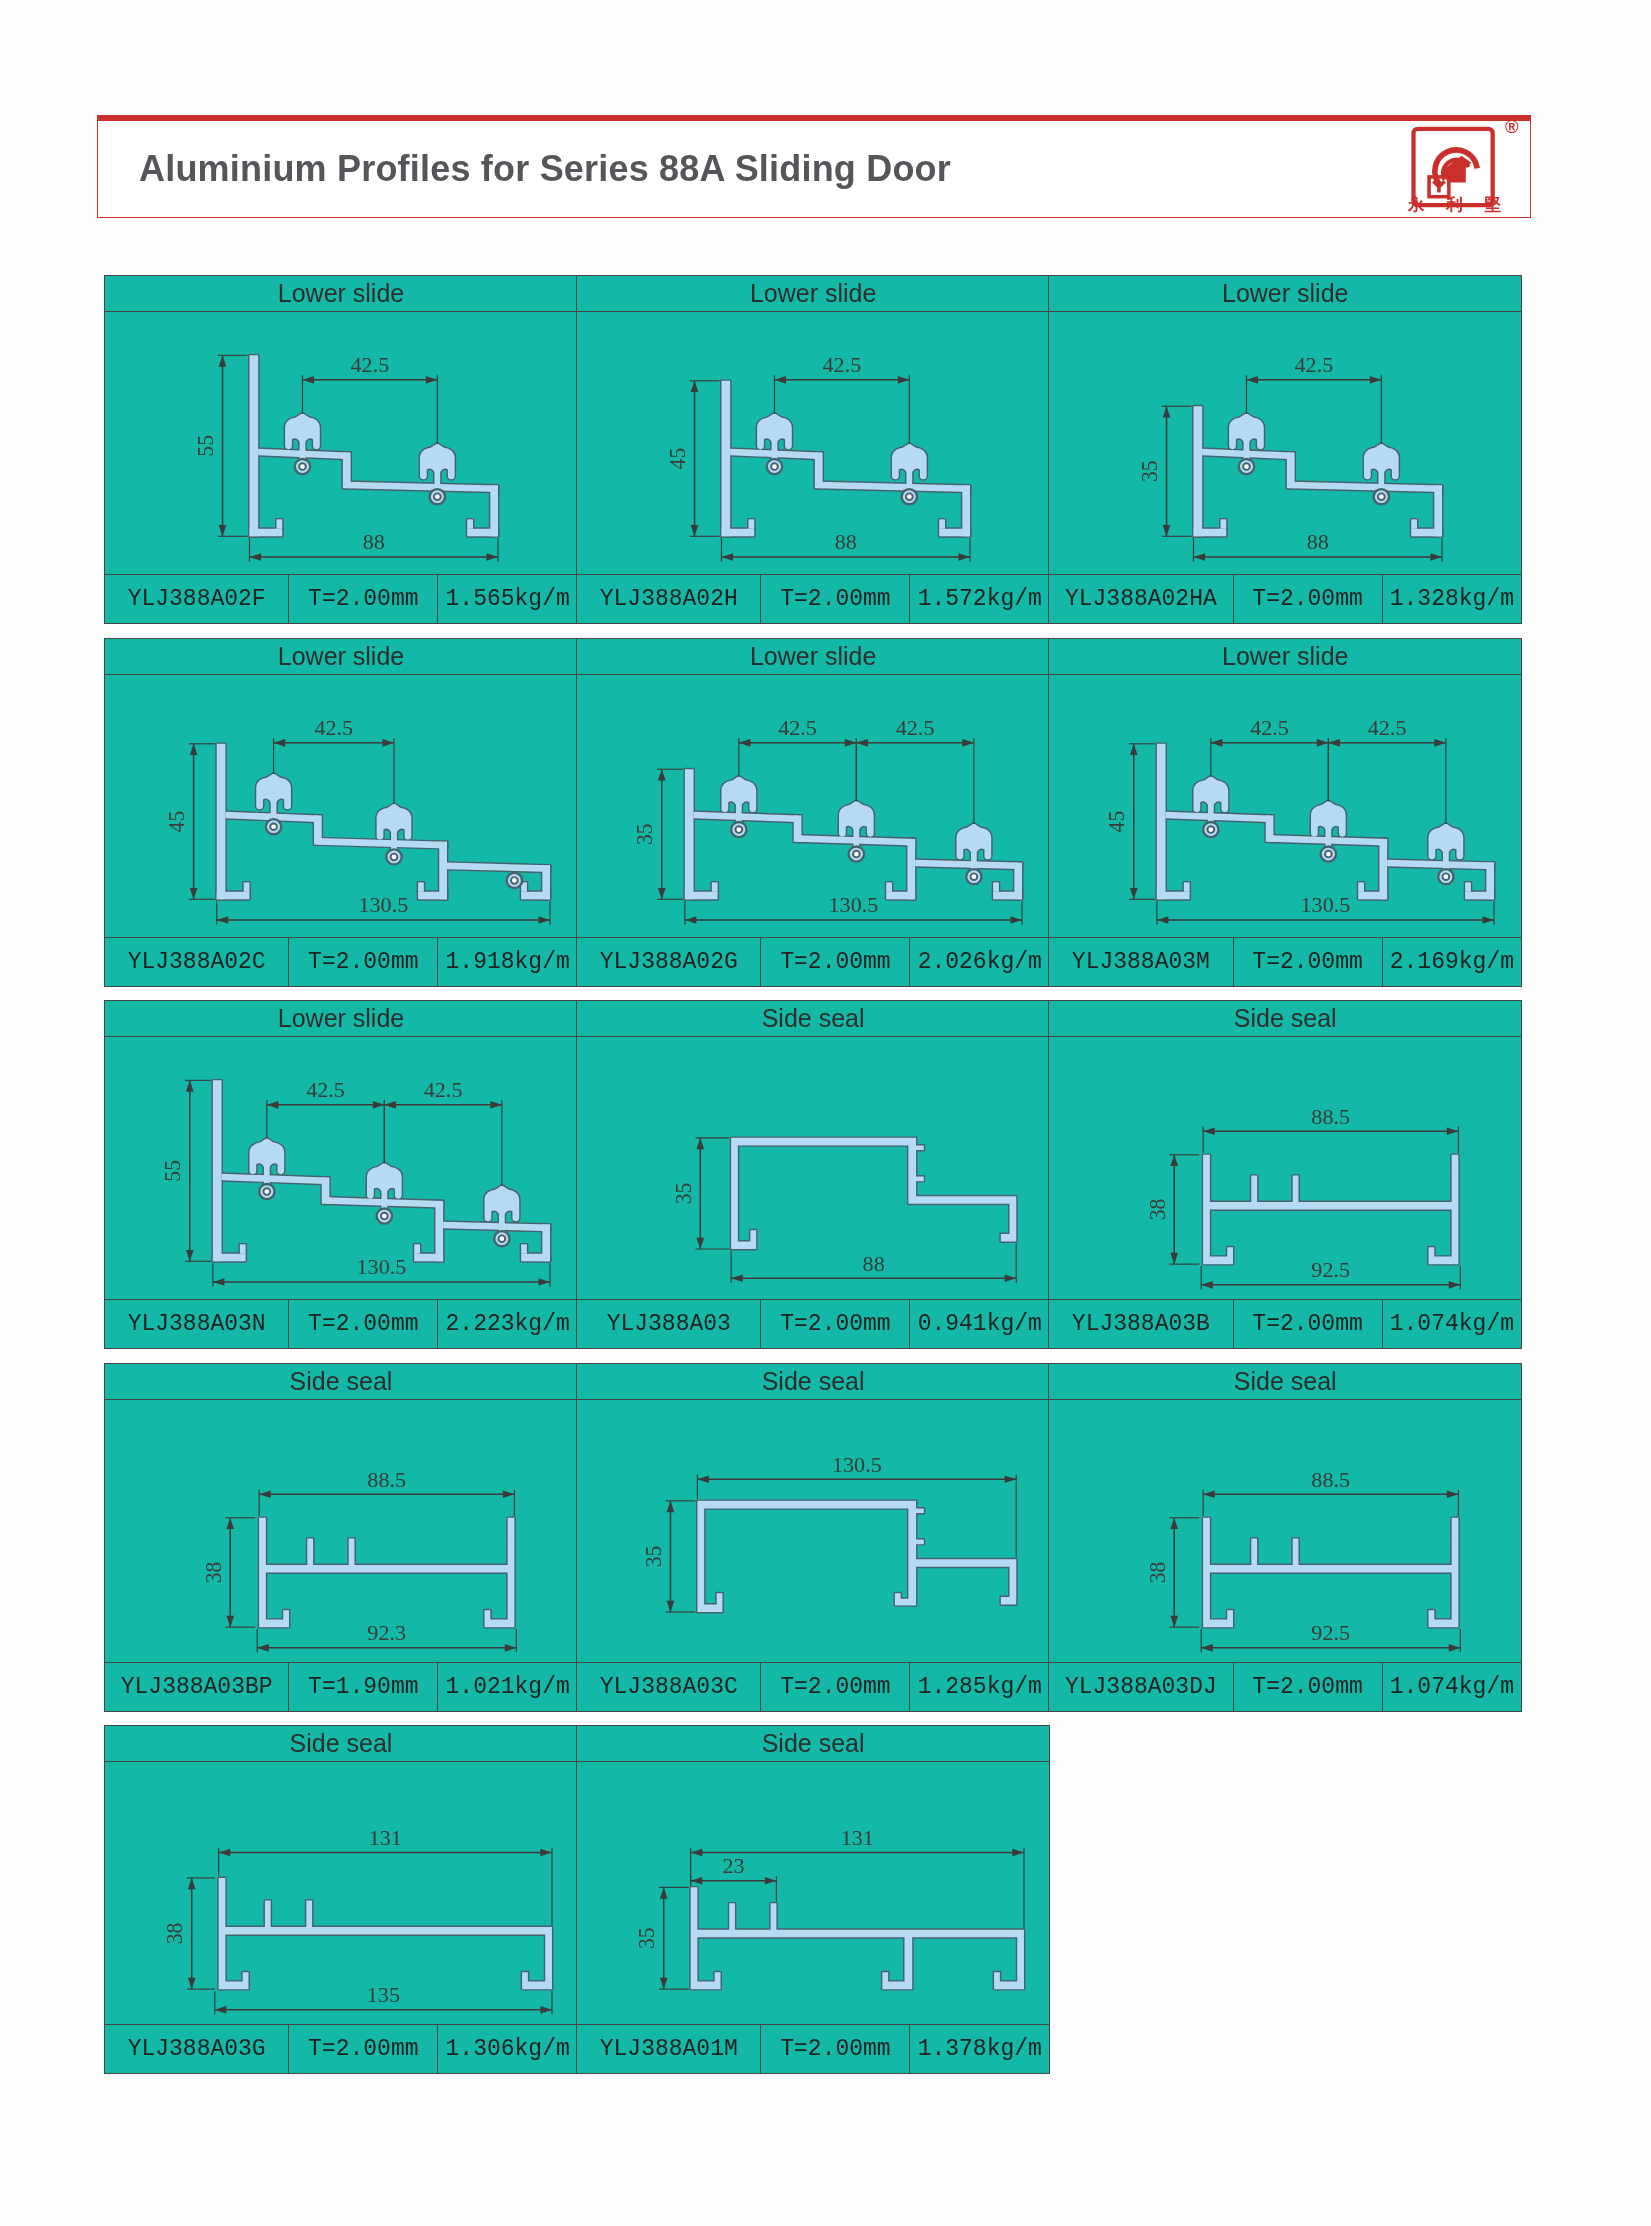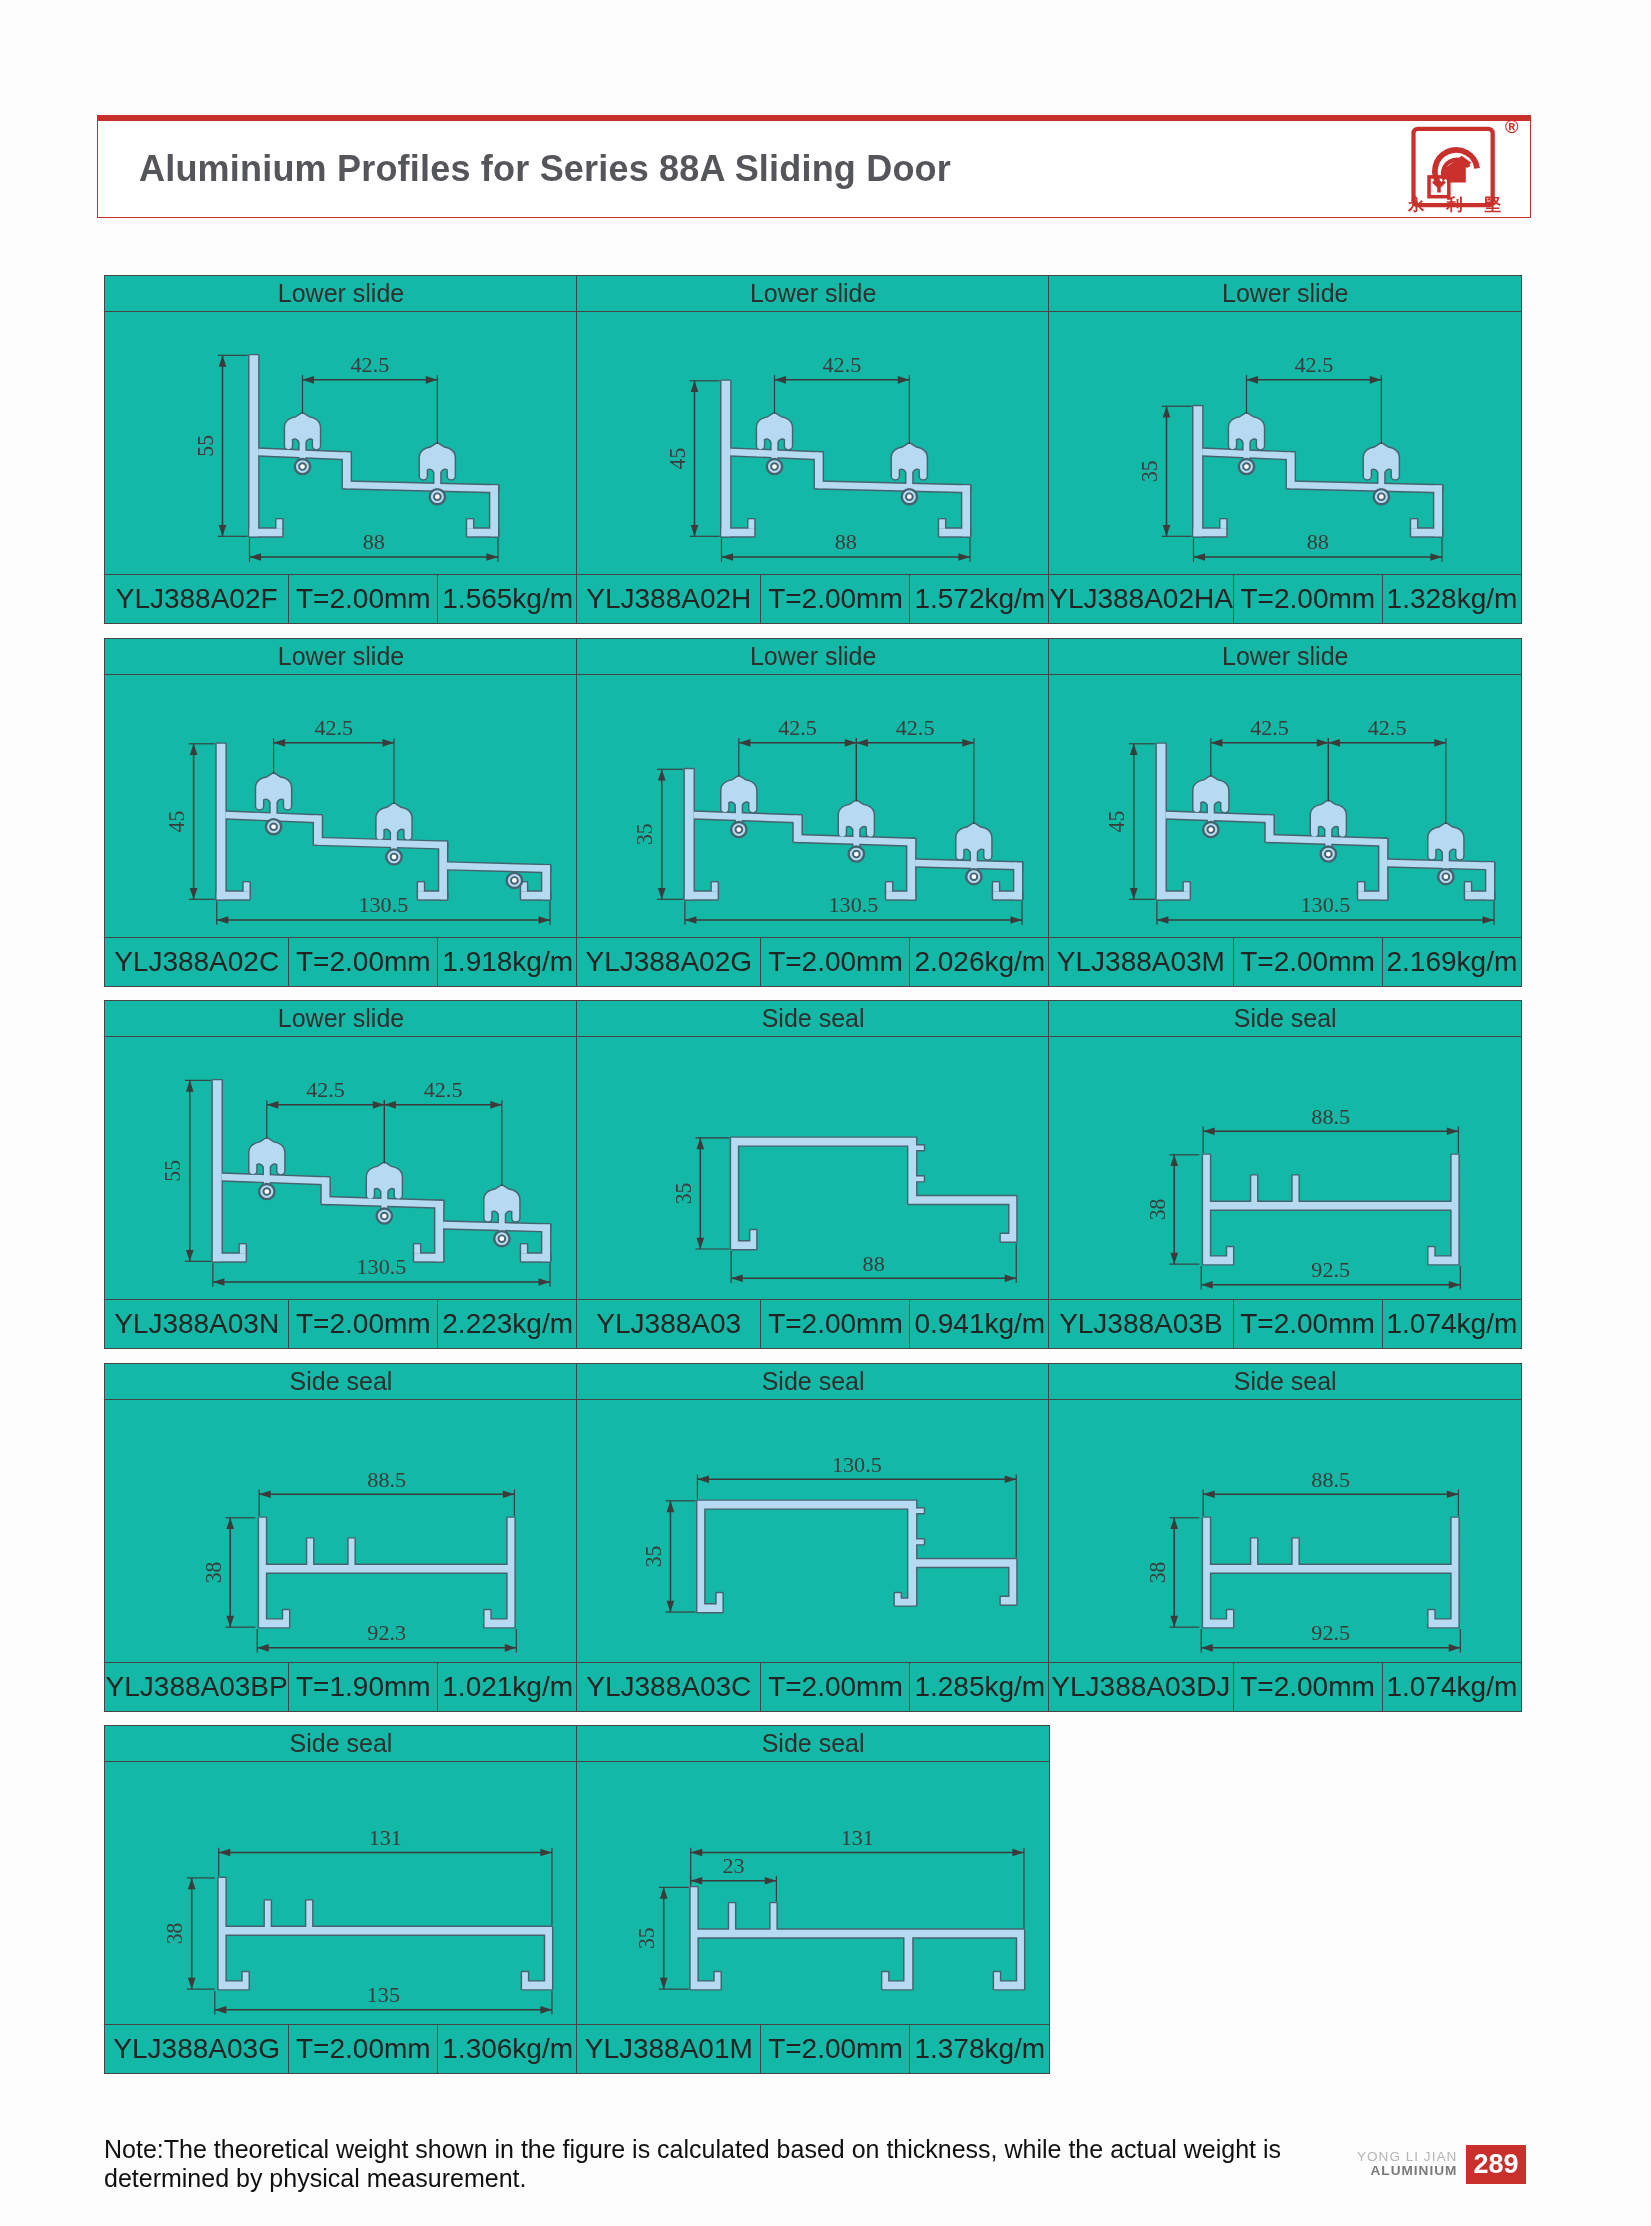--- a/index.html
+++ b/index.html
@@ -20,21 +20,21 @@
   
   .grid{position:absolute;left:104px;top:275px;width:1422px;}
   .row{display:flex;margin-bottom:13.6px;}
   .cell{flex:0 0 calc(100%/3);box-sizing:border-box;border:1.9px solid var(--bdr);background:#14b8a6;margin-left:-1.9px;}
   .cell:first-child{margin-left:0;}
   .cell-head{height:35px;border-bottom:1.9px solid var(--bdr);display:flex;align-items:center;justify-content:center;}
   .cell-title{font-size:25px;color:#2e2e2e;}
   .cell-draw{height:262px;font-family:Liberation Serif, serif;}
   .cell-draw svg{display:block;width:100%;height:262px;}
   .cell-foot{display:flex;height:48px;border-top:1.9px solid var(--bdr);}
-  .f{display:flex;align-items:center;justify-content:center;font-size:28px;color:var(--ink);white-space:nowrap;}
+  .f{display:flex;align-items:center;justify-content:center;font-size:23px;color:var(--ink);white-space:nowrap;font-family:Liberation Mono, monospace;}
   .f-model{width:39%;}
   .f-thick{width:31.5%;border-left:1.9px solid var(--bdr);}
   .f-weight{width:29.5%;border-left:1.9px solid var(--bdr);}
   
   .pagefoot{position:absolute;left:104px;top:2135px;width:1422px;display:flex;justify-content:space-between;align-items:center;}
   .note{margin:0;font-size:25px;color:#101010;max-width:1232px;}
   .pf{display:flex;align-items:center;gap:8.7px;}
   .pf-brand{text-align:right;line-height:1.05;}
   .pf-brand .l1{display:block;font-size:13.6px;color:#b5b5b5;letter-spacing:1px;}
   .pf-brand .l2{display:block;font-size:13.6px;font-weight:bold;color:#7a7a7a;letter-spacing:1px;}
@@ -779,25 +779,15 @@
     </div>
     <div class="cell-foot">
       <div class="f f-model">YLJ388A01M</div>
       <div class="f f-thick">T=2.00mm</div>
       <div class="f f-weight">1.378kg/m</div>
     </div>
   </section>
 </div>
     </main>
 
-  <div class="pagefoot">
-    <p class="note">Note:The theoretical weight shown in the figure is calculated based on thickness, while the actual weight is determined by physical measurement.</p>
-    <div class="pf">
-      <div class="pf-brand">
-        <span class="l1">YONG LI JIAN</span>
-        <span class="l2">ALUMINIUM</span>
-      </div>
-      <div class="pf-num">289</div>
-    </div>
-  </div>
 
 </div>
 
 
 </body></html>

